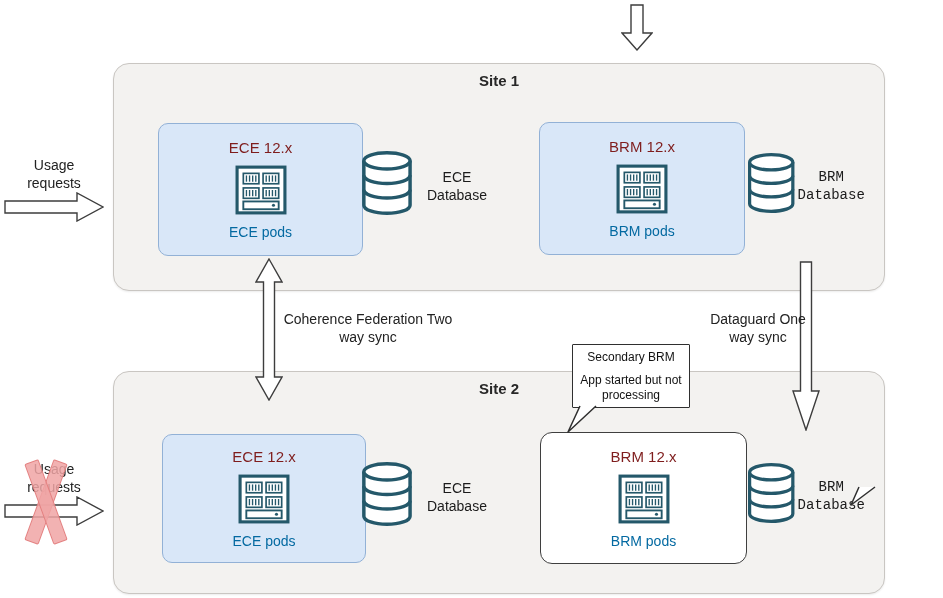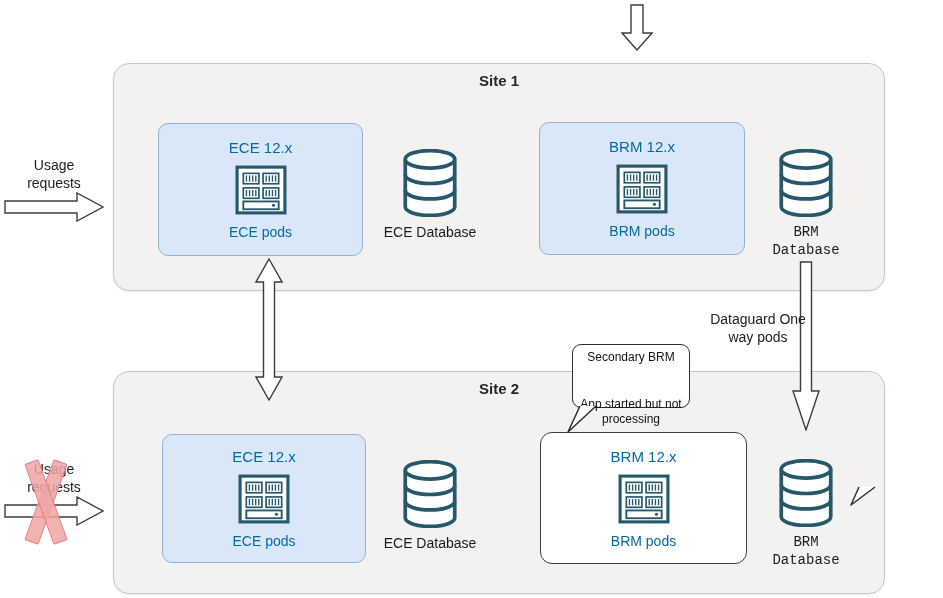--- a/index.html
+++ b/index.html
@@ -18,43 +18,42 @@
   .site-title{
     text-align:center;font-weight:bold;font-size:15px;padding-top:8px;color:#272727;
   }
   
   .podbox{
     position:absolute;border-radius:10px;z-index:2;
     display:flex;flex-direction:column;align-items:center;justify-content:center;
   }
   .podbox.blue{background:#d9e7f8;border:1px solid #92b1d6;}
   .podbox.white{background:#ffffff;border:1.5px solid #3f3f3f;border-radius:12px;}
-  .podbox .ptitle{font-size:15px;margin-bottom:9px;color:#0369a1;}
+  .podbox .ptitle{font-size:15px;margin-bottom:9px;color:#7f1d1d;}
   .podbox .pcaption{font-size:14px;margin-top:9px;color:#0369a1;}
   
   .dbgroup{
-    position:absolute;display:flex;flex-direction:column;align-items:center;z-index:2;
+    position:absolute;display:flex;flex-direction:row;align-items:center;z-index:2;
   }
   .dbgroup .dblabel{
     font-size:14px;margin-top:7px;text-align:center;line-height:1.25;color:#1b1b1b;
   }
   .dblabel.narrow{width:80px;font-family:Liberation Mono, monospace;}
   
   .flowlabel{
     position:absolute;text-align:center;font-size:14px;line-height:1.25;color:#222;z-index:6;
   }
   .flow-arrow{position:absolute;z-index:5;}
   .flow-arrow polygon{fill:#ffffff;stroke:#3d3d3d;stroke-width:1.4;stroke-linejoin:miter;}
   
   .bubble{
-    position:absolute;background:#ffffff;border:1.5px solid #2f2f2f;border-radius:9px;
+    position:absolute;background:#ffffff;border:1.5px solid #2f2f2f;border-radius:1px;
     z-index:8;text-align:center;font-size:12px;line-height:1.2;color:#111;
     display:flex;flex-direction:column;justify-content:flex-start;padding:5px 4px;
     box-sizing:border-box;
-    gap:24px;
   }
   .bubble .b-body{margin-top:9px;}
   .bubble-tail{position:absolute;z-index:9;}
   .bubble-tail path{fill:#ffffff;stroke:#2f2f2f;stroke-width:1.5;stroke-linejoin:round;}
   
   .xmark{position:absolute;z-index:10;}
   .xmark .bar{
     position:absolute;left:50%;top:50%;width:13px;height:84px;
     background:rgba(240,164,164,.85);border:1px solid rgba(226,125,125,.9);border-radius:2px;
   }
@@ -133,25 +132,26 @@
   </div>
 
   <div class="flowlabel" style="left:8px;top:157px;width:92px;">Usage requests</div>
   <svg class="flow-arrow" style="left:4px;top:192px;" width="100" height="30" viewBox="0 0 100 30">
     <polygon points="1,9 73,9 73,1 99,15 73,29 73,21 1,21"></polygon>
   </svg>
 
   <svg class="flow-arrow" style="left:255px;top:258px;" width="28" height="143" viewBox="0 0 28 143">
     <polygon points="14,1 27,24 19.5,24 19.5,119 27,119 14,142 1,119 8.5,119 8.5,24 1,24"></polygon>
   </svg>
+  <div class="flowlabel" style="left:283px;top:311px;width:170px;">Coherence Federation Two way sync</div>
 
   <svg class="flow-arrow" style="left:792px;top:261px;" width="28" height="170" viewBox="0 0 28 170">
     <polygon points="8.5,1 19.5,1 19.5,130 27,130 14,169 1,130 8.5,130"></polygon>
   </svg>
-  <div class="flowlabel" style="left:702px;top:311px;width:112px;">Dataguard One way pods</div>
+  <div class="flowlabel" style="left:702px;top:311px;width:112px;">Dataguard One way sync</div>
 
   <div class="bubble" style="left:572px;top:344px;width:118px;height:64px;">
     <div>Secondary BRM</div>
     <div class="b-body">App started but not processing</div>
   </div>
   <svg class="bubble-tail" style="left:566px;top:405px;" width="36" height="30" viewBox="0 0 36 30">
     <path d="M14,1 L2,27 L30,1"></path>
   </svg>
 
   <div class="site" style="top:371px;height:221px;">

